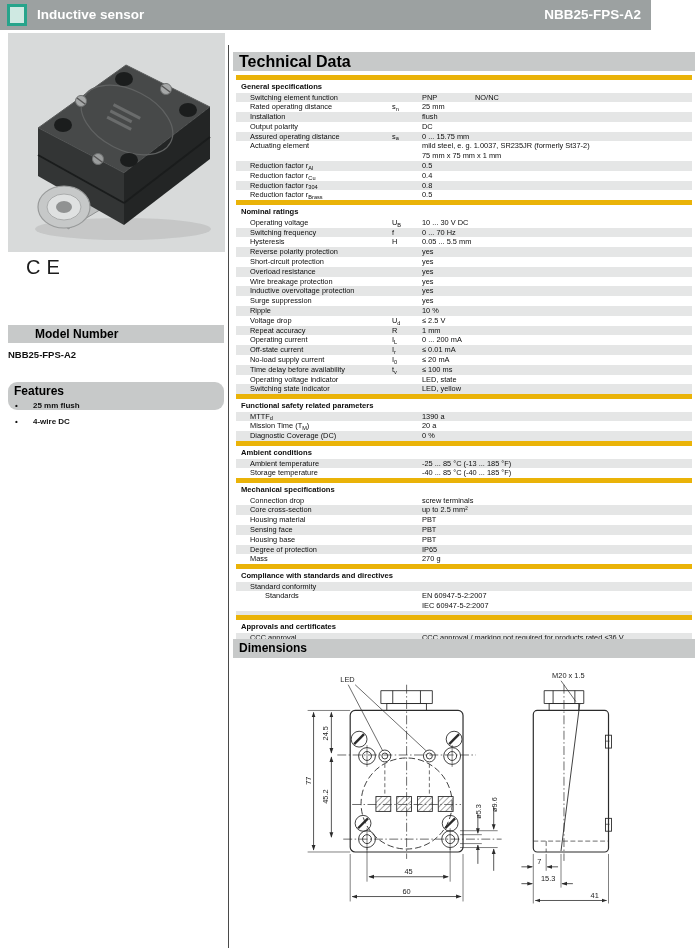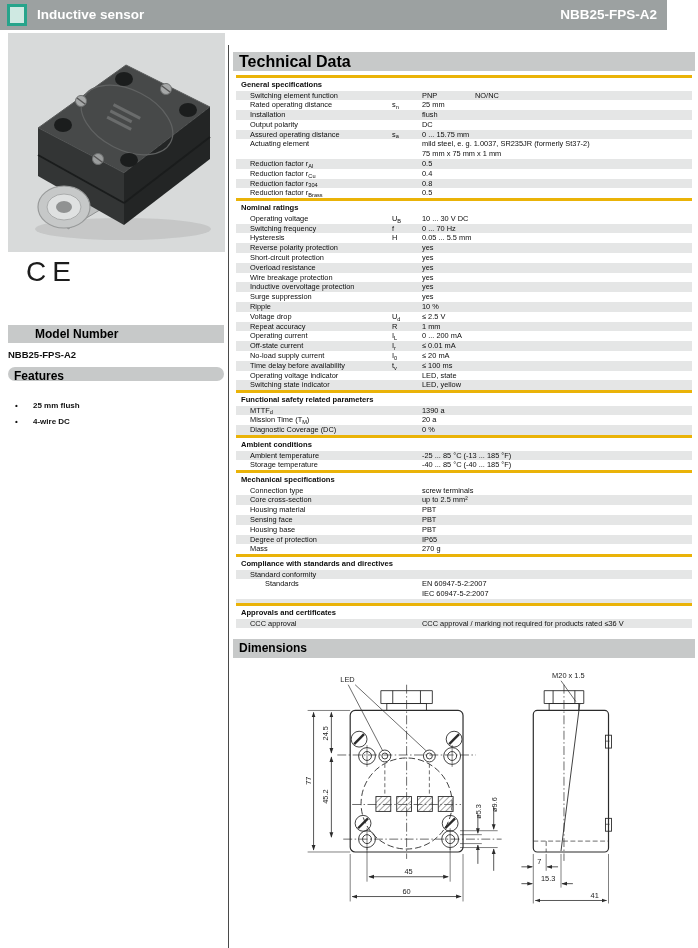--- a/index.html
+++ b/index.html
@@ -1,39 +1,39 @@
 <!DOCTYPE html>
 <html><head>
 <meta charset="utf-8">
 <style>
   html,body{margin:0;padding:0;}
   body{width:698px;height:948px;background:#ffffff;position:relative;overflow:hidden;
        font-family:"Liberation Sans",sans-serif;color:#111;}
   
-  .hdr{position:absolute;left:0;top:0;width:651px;height:30px;background:#9ca1a1;padding-left:16px;}
+  .hdr{position:absolute;left:0;top:0;width:651px;height:30px;background:#9ca1a1;}
   .hdr-sq{position:absolute;left:7px;top:4px;width:20px;height:22px;background:#cfe9e2;
           border:3px solid #27a48b;box-sizing:border-box;}
   .hdr-title{position:absolute;left:37px;top:0;line-height:30px;color:#fff;font-weight:bold;font-size:13.5px;}
   .hdr-pn{position:absolute;right:10px;top:0;line-height:30px;color:#fff;font-weight:bold;font-size:13.5px;}
   
   .photo{position:absolute;left:8px;top:33px;width:217px;height:219px;background:#d8dada;}
-  .ce{position:absolute;left:26px;top:256px;font-size:28px;letter-spacing:6px;color:#1c1c1c;}
+  .ce{position:absolute;left:26px;top:256px;font-size:20px;letter-spacing:6px;color:#1c1c1c;}
   .divider{position:absolute;left:228px;top:45px;width:1px;height:903px;background:#4a4a4a;}
   .bar{position:absolute;background:#c7c9c9;font-weight:bold;color:#000;
        padding-left:6px;box-sizing:border-box;}
   #bar-model{left:8px;top:325px;width:216px;height:18px;line-height:18px;font-size:12px;padding-left:27px;}
   #model-val{position:absolute;left:8px;top:349px;font-weight:bold;font-size:9.5px;}
-  #bar-feat{left:8px;top:367px;width:216px;height:14px;line-height:18px;font-size:12px;border-radius:9px;}
+  #bar-feat{left:8px;top:382px;width:216px;height:28px;line-height:18px;font-size:12px;border-radius:9px;}
   #features{position:absolute;left:8px;top:398px;width:216px;}
   .feat{position:relative;padding-left:25px;font-weight:bold;font-size:8px;line-height:15.5px;}
   .feat .blt{position:absolute;left:7px;}
   
   #bar-tech{left:233px;top:52px;width:462px;height:19px;line-height:19px;font-size:16px;}
   #tech-table{position:absolute;left:236px;top:75px;width:456px;font-size:7.4px;color:#0d0d0d;}
-  .sechead{font-weight:bold;font-size:7.6px;border-top:3px solid #eab308;
+  .sechead{font-weight:bold;font-size:7.6px;border-top:5px solid #eab308;
            padding:1.5px 0 1px 5px;line-height:9px;height:10px;box-sizing:content-box;}
   .row{position:relative;height:9.8px;line-height:9.8px;}
   .row.shaded{background:#e5e6e6;}
   .row.spacer{height:4px;}
   .lab{position:absolute;left:14px;top:0;white-space:nowrap;}
   .lab.ind2{left:29px;text-align:center;}
   .sym{position:absolute;left:156px;top:0;}
   .val{position:absolute;left:186px;top:0;white-space:nowrap;}
   .val div{line-height:9.8px;}
   .val2{position:absolute;left:239px;top:0;}
@@ -260,21 +260,21 @@
     <div class="row shaded">
       <span class="lab"><span>Ambient temperature</span></span>
       <span class="val">-25 ... 85 °C (-13 ... 185 °F)</span>
     </div>
     <div class="row">
       <span class="lab"><span>Storage temperature</span></span>
       <span class="val">-40 ... 85 °C (-40 ... 185 °F)</span>
     </div>
     <div class="sechead">Mechanical specifications</div>
     <div class="row">
-      <span class="lab"><span>Connection type</span></span>
+      <span class="lab"><span>Connection drop</span></span>
       <span class="val">screw terminals</span>
     </div>
     <div class="row shaded">
       <span class="lab"><span>Core cross-section</span></span>
       <span class="val">up to 2.5 mm²</span>
     </div>
     <div class="row">
       <span class="lab"><span>Housing material</span></span>
       <span class="val">PBT</span>
     </div>

